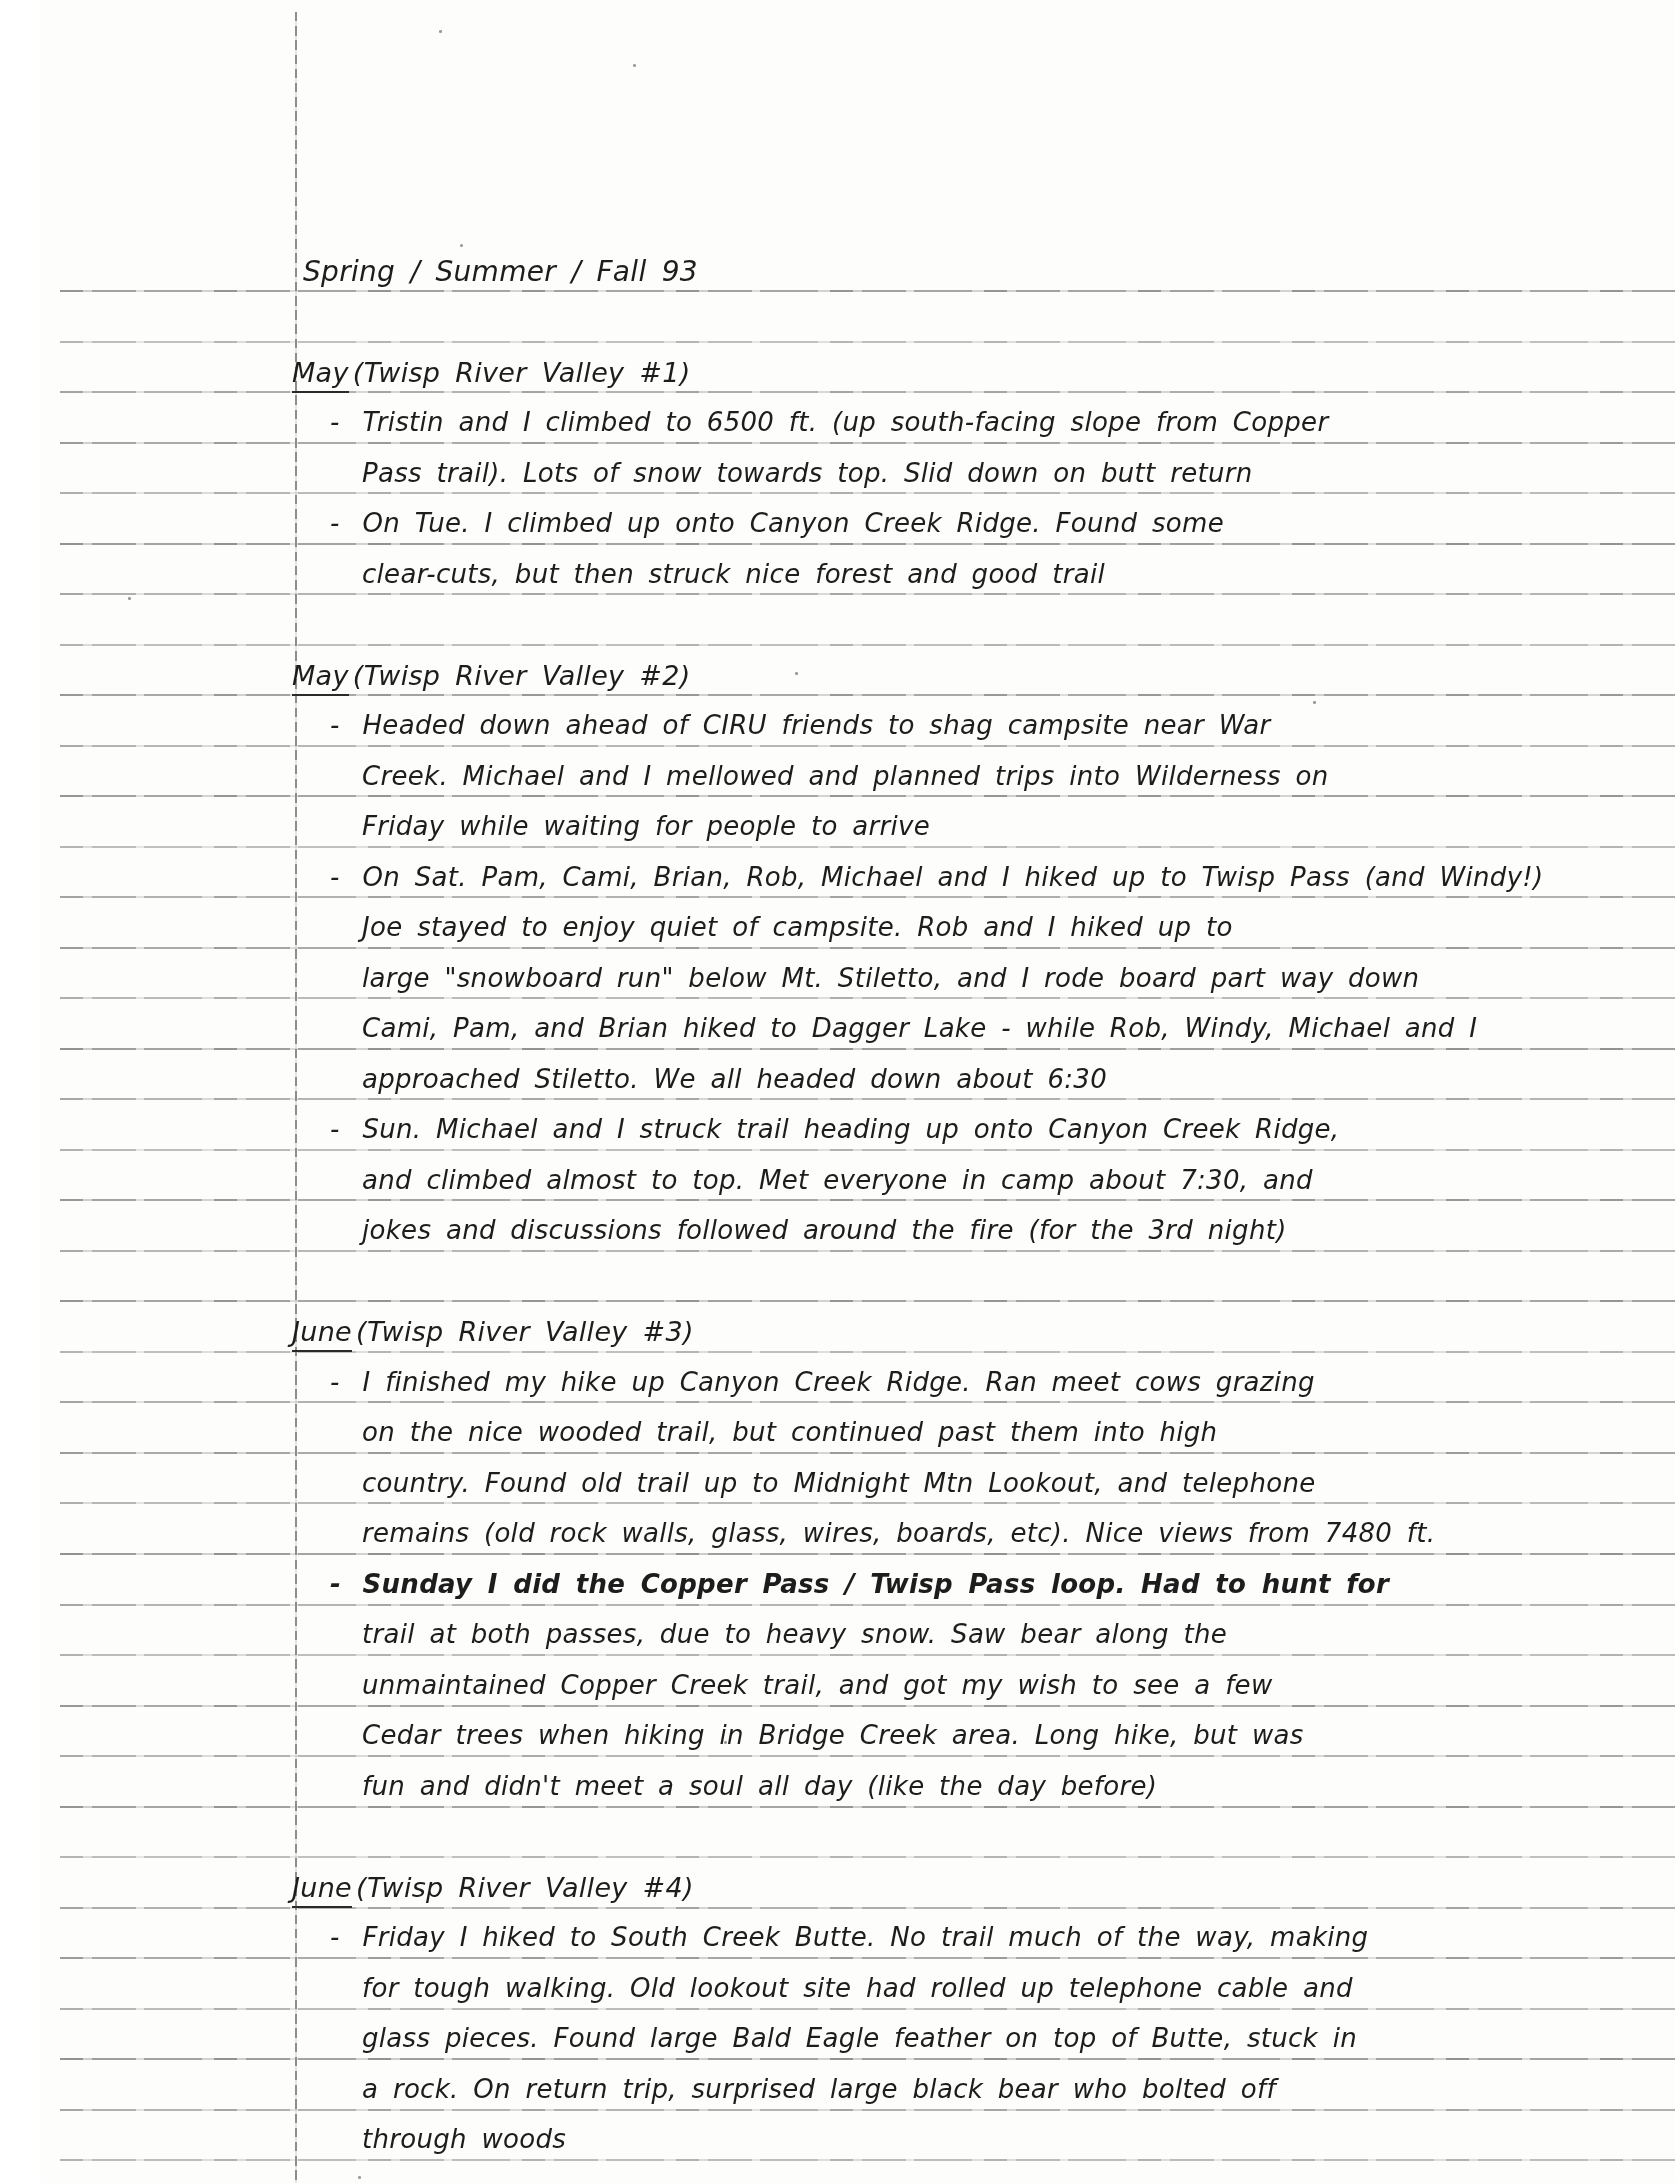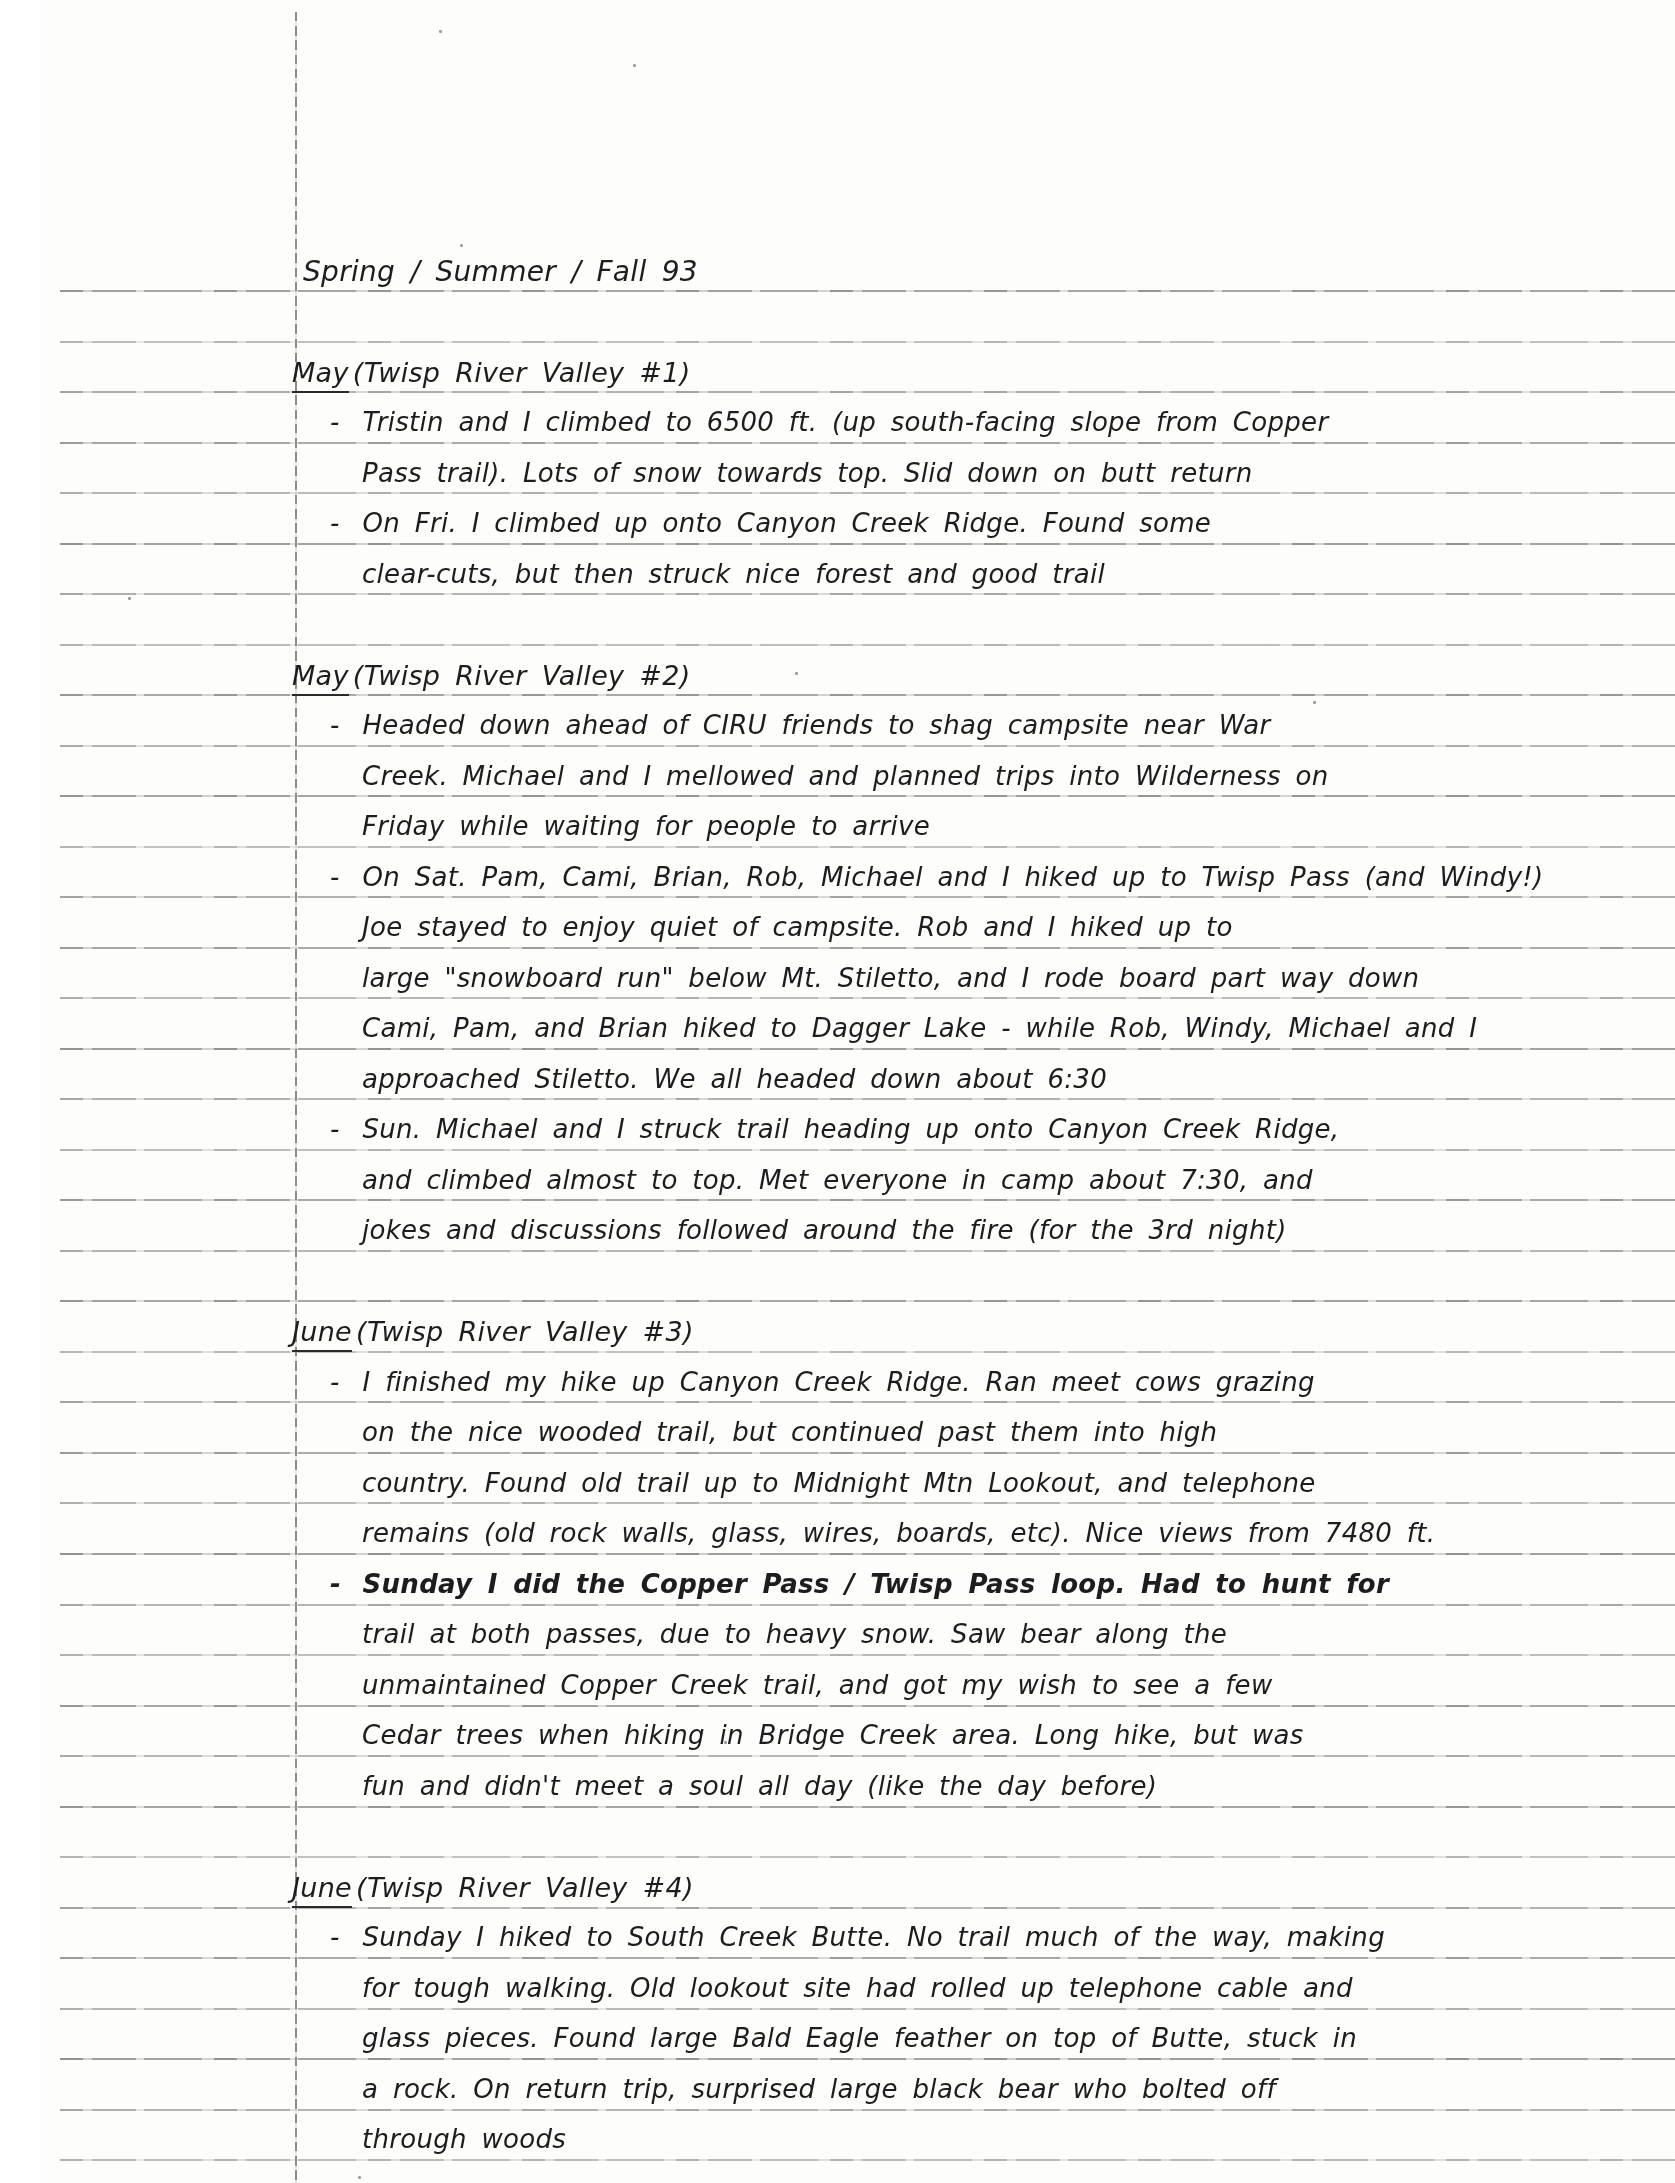--- a/index.html
+++ b/index.html
@@ -88,21 +88,21 @@
       <div class="rule" style="top: 2058px; opacity: 0.74;"></div>
       <div class="rule" style="top: 2109px; opacity: 0.6;"></div>
       <div class="rule" style="top: 2159px; opacity: 0.52;"></div>
     </div>
   <div class="margin-line"></div>
   <div id="text-layer">
       <div class="line title" style="top: 253px; left: 263px;"><span>Spring / Summer / Fall 93</span></div>
       <div class="line heading" style="top: 354px; left: 252px;"><span class="month">May</span><span class="heading-rest">(Twisp River Valley #1)</span></div>
       <div class="line bullet" style="top: 404px; left: 290px;"><span class="dash">-</span><span>Tristin and I climbed to 6500 ft. (up south-facing slope from Copper</span></div>
       <div class="line cont" style="top: 455px; left: 322px;"><span>Pass trail). Lots of snow towards top. Slid down on butt return</span></div>
-      <div class="line bullet" style="top: 505px; left: 290px;"><span class="dash">-</span><span>On Fri. I climbed up onto Canyon Creek Ridge. Found some</span></div>
+      <div class="line bullet" style="top: 505px; left: 290px;"><span class="dash">-</span><span>On Tue. I climbed up onto Canyon Creek Ridge. Found some</span></div>
       <div class="line cont" style="top: 556px; left: 322px;"><span>clear-cuts, but then struck nice forest and good trail</span></div>
       <div class="line heading" style="top: 657px; left: 252px;"><span class="month">May</span><span class="heading-rest">(Twisp River Valley #2)</span></div>
       <div class="line bullet" style="top: 707px; left: 290px;"><span class="dash">-</span><span>Headed down ahead of CIRU friends to shag campsite near War</span></div>
       <div class="line cont" style="top: 758px; left: 322px;"><span>Creek. Michael and I mellowed and planned trips into Wilderness on</span></div>
       <div class="line cont" style="top: 808px; left: 322px;"><span>Friday while waiting for people to arrive</span></div>
       <div class="line bullet" style="top: 859px; left: 290px;"><span class="dash">-</span><span>On Sat. Pam, Cami, Brian, Rob, Michael and I hiked up to Twisp Pass (and Windy!)</span></div>
       <div class="line cont" style="top: 909px; left: 322px;"><span>Joe stayed to enjoy quiet of campsite. Rob and I hiked up to</span></div>
       <div class="line cont" style="top: 960px; left: 322px;"><span>large "snowboard run" below Mt. Stiletto, and I rode board part way down</span></div>
       <div class="line cont" style="top: 1010px; left: 322px;"><span>Cami, Pam, and Brian hiked to Dagger Lake - while Rob, Windy, Michael and I</span></div>
       <div class="line cont" style="top: 1061px; left: 322px;"><span>approached Stiletto. We all headed down about 6:30</span></div>
@@ -113,21 +113,21 @@
       <div class="line bullet" style="top: 1364px; left: 290px;"><span class="dash">-</span><span>I finished my hike up Canyon Creek Ridge. Ran meet cows grazing</span></div>
       <div class="line cont" style="top: 1414px; left: 322px;"><span>on the nice wooded trail, but continued past them into high</span></div>
       <div class="line cont" style="top: 1465px; left: 322px;"><span>country. Found old trail up to Midnight Mtn Lookout, and telephone</span></div>
       <div class="line cont" style="top: 1515px; left: 322px;"><span>remains (old rock walls, glass, wires, boards, etc). Nice views from 7480 ft.</span></div>
       <div class="line bullet" style="top: 1566px; left: 290px; font-weight: bold;"><span class="dash">-</span><span>Sunday I did the Copper Pass / Twisp Pass loop. Had to hunt for</span></div>
       <div class="line cont" style="top: 1616px; left: 322px;"><span>trail at both passes, due to heavy snow. Saw bear along the</span></div>
       <div class="line cont" style="top: 1667px; left: 322px;"><span>unmaintained Copper Creek trail, and got my wish to see a few</span></div>
       <div class="line cont" style="top: 1717px; left: 322px;"><span>Cedar trees when hiking in Bridge Creek area. Long hike, but was</span></div>
       <div class="line cont" style="top: 1768px; left: 322px;"><span>fun and didn't meet a soul all day (like the day before)</span></div>
       <div class="line heading" style="top: 1869px; left: 252px;"><span class="month">June</span><span class="heading-rest">(Twisp River Valley #4)</span></div>
-      <div class="line bullet" style="top: 1919px; left: 290px;"><span class="dash">-</span><span>Sunday I hiked to South Creek Butte. No trail much of the way, making</span></div>
+      <div class="line bullet" style="top: 1919px; left: 290px;"><span class="dash">-</span><span>Friday I hiked to South Creek Butte. No trail much of the way, making</span></div>
       <div class="line cont" style="top: 1970px; left: 322px;"><span>for tough walking. Old lookout site had rolled up telephone cable and</span></div>
       <div class="line cont" style="top: 2020px; left: 322px;"><span>glass pieces. Found large Bald Eagle feather on top of Butte, stuck in</span></div>
       <div class="line cont" style="top: 2071px; left: 322px;"><span>a rock. On return trip, surprised large black bear who bolted off</span></div>
       <div class="line cont" style="top: 2121px; left: 322px;"><span>through woods</span></div>
     </div>
 
   <div class="speck" style="left:399px;top:30px;width:2.7px;height:2.7px;"></div>
   <div class="speck" style="left:593px;top:64px;width:3.4px;height:2.7px;"></div>
   <div class="speck" style="left:420px;top:244px;width:2.7px;height:3.4px;"></div>
   <div class="speck" style="left:1273px;top:701px;width:2.7px;height:2.7px;"></div>

